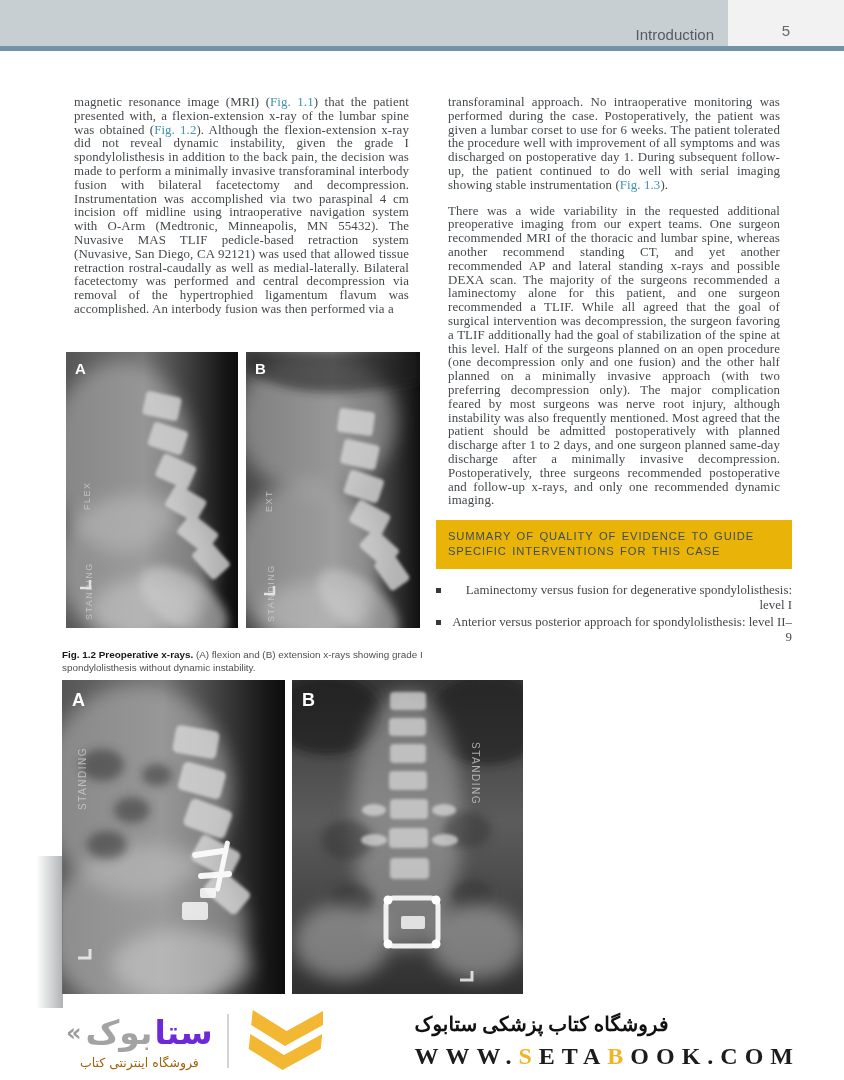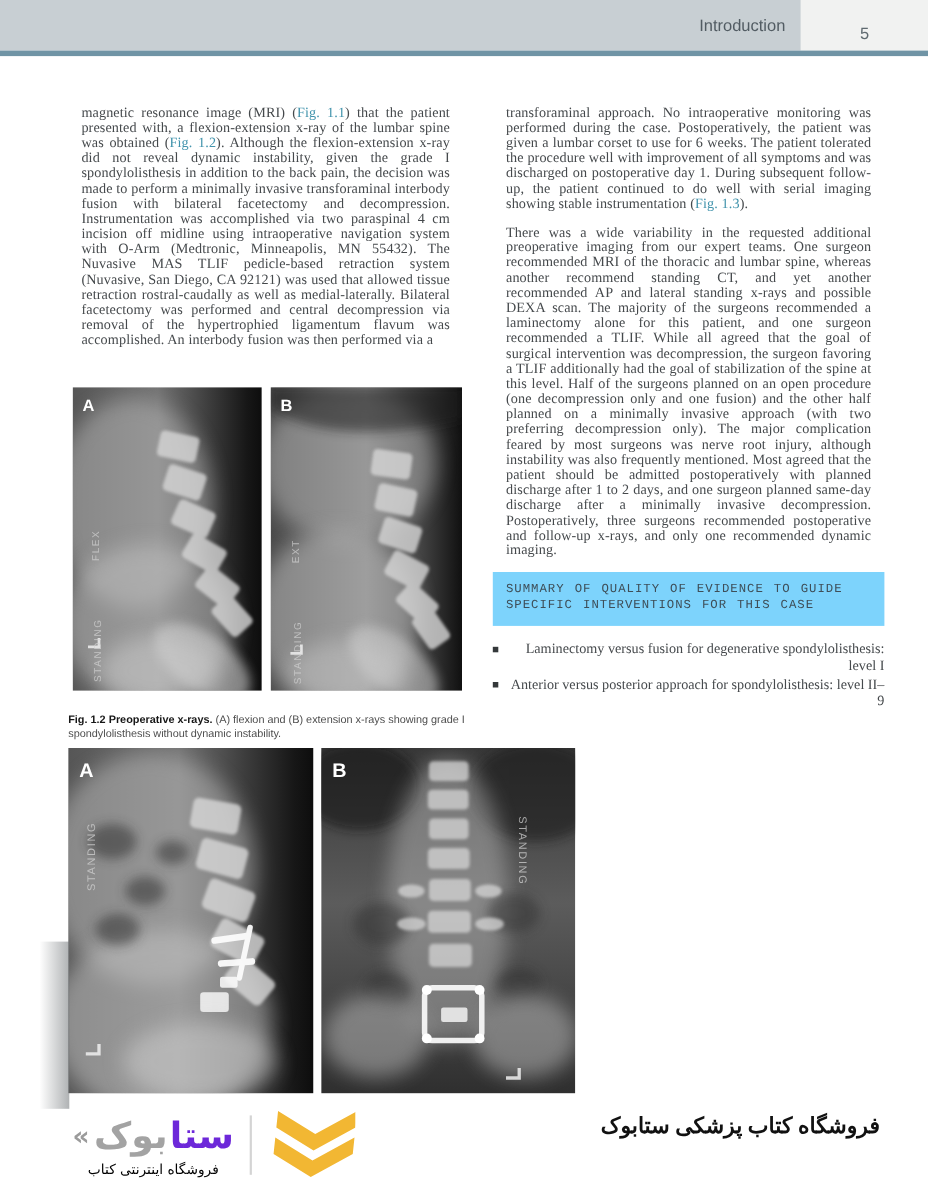--- a/index.html
+++ b/index.html
@@ -4,37 +4,37 @@
 <style>
   html,body { margin:0; padding:0; background:#ffffff; }
   .page {
     position:relative; width:844px; height:1080px; background:#ffffff;
     overflow:hidden; font-family:"Liberation Serif", serif;
   }
   
   .hdr-band { position:absolute; left:0; top:0; width:728px; height:46px;
     background:#c8cfd3; display:flex; justify-content:flex-end; align-items:flex-end; }
   .hdr-band .hdr-title { font-family:"Liberation Sans", sans-serif; font-size:15px;
-    color:#525c63; padding:0 14px 14px 0; }
+    color:#525c63; padding:0 14px 3px 0; }
   .hdr-pagecell { position:absolute; left:728px; top:0; width:116px; height:46px;
     background:#f1f2f1; display:flex; justify-content:center; align-items:flex-end; }
   .hdr-pagecell .hdr-pagenum { font-family:"Liberation Sans", sans-serif; font-size:15px;
     color:#5f6a70; padding-bottom:7px; }
   .hdr-rule { position:absolute; left:0; top:46px; width:844px; height:5px; background:#7094a5; }
 
   
   .col-left  { position:absolute; left:62px;  top:84px; width:359px; }
-  .col-right { position:absolute; left:448px; top:84px; width:356px; }
+  .col-right { position:absolute; left:436px; top:84px; width:356px; }
   .body-text { margin:12px; font-size:12.9px; line-height:13.8px; text-align:justify;
     color:#45494c; letter-spacing:0.1px; }
   .fig-link { color:#4193ac; cursor:pointer; text-decoration:none; }
   .sec-heading { margin:10px 0 4px 0; font-family:"Liberation Sans", sans-serif;
     font-weight:700; font-size:15px; letter-spacing:-0.2px; color:#17191b; }
-  .summary-box { background:#7dd3fc; padding:9px 12px 10px 12px;
-    font-family:Liberation Mono, monospace; font-size:11.2px; line-height:15px;
+  .summary-box { background:#eab308; padding:9px 12px 10px 12px;
+    font-family:Liberation Sans, sans-serif; font-size:11.2px; line-height:15px;
     letter-spacing:0.9px; word-spacing:1.5px; color:#3e4e58; }
   .bullet-list { list-style:none; margin:14px 0 0 0; padding:0;text-align:right; }
   .bullet-list li { display:flex; gap:9px; margin-bottom:2px;
     font-size:12.9px; line-height:15px; color:#45494c; }
   .bullet-sq { width:5px; height:5px; background:#34383a; margin-top:5px; flex:0 0 auto; }
 
   
   .xray { position:absolute; display:block; }
   .xr-label { font-family:"Liberation Sans", sans-serif; font-weight:700; fill:#ffffff; }
   .xr-marker { font-family:"Liberation Sans", sans-serif; fill:#d2d2d2; opacity:0.75;
@@ -50,21 +50,21 @@
 
   
   .footer-logo { position:absolute; left:66px; top:1008px; display:flex;
     align-items:center; gap:14px; font-family:"DejaVu Sans", sans-serif; }
   .brand-text-wrap { display:flex; flex-direction:column; align-items:center; }
   .brand-word { display:flex; align-items:center; gap:2px; font-weight:700;
     font-size:33px; line-height:40px; }
   .brand-guillemet { color:#9b9b9b; font-size:24px; font-weight:700; margin-right:2px; }
   .brand-gray { color:#a3a3a3; }
   .brand-yellow { color:#6d28d9; }
-  .brand-tagline { font-size:12.5px; color:#000000; margin-top:2px; }
+  .brand-tagline { font-size:12.5px; color:#a16207; margin-top:2px; }
   .logo-divider { width:2px; height:54px; background:#d4d4d4; }
   .footer-right { position:absolute; right:44px; top:1010px; text-align:left;
     font-family:Liberation Serif, serif; }
   .shop-title { font-size:20px; font-weight:700; color:#111111; direction:rtl; line-height:28px; }
   .site-url { margin-top:5px; font-size:24px; font-weight:700; letter-spacing:7px;
     color:#1c1c1c; white-space:nowrap; }
   .url-accent { color:#f0b429; }
 </style>
 </head>
 <body>
@@ -264,15 +264,16 @@
     <svg width="80" height="66" viewBox="0 0 80 66">
       <g fill="#f2b733" transform="skewX(-6) translate(6 0)">
         <path d="M4 2 L40 23 L76 2 L76 17 L40 38 L4 17 Z"></path>
         <path d="M4 26 L40 47 L76 26 L76 41 L40 62 L4 41 Z"></path>
       </g>
     </svg>
   </div>
 
   <div class="footer-right">
     <div class="shop-title">فروشگاه کتاب پزشکی ستابوک</div>
+    <div class="site-url"><span>WWW.</span><span class="url-accent">S</span><span>ETA</span><span class="url-accent">B</span><span>OOK.COM</span></div>
   </div>
 
 </div>
 
 </body></html>

